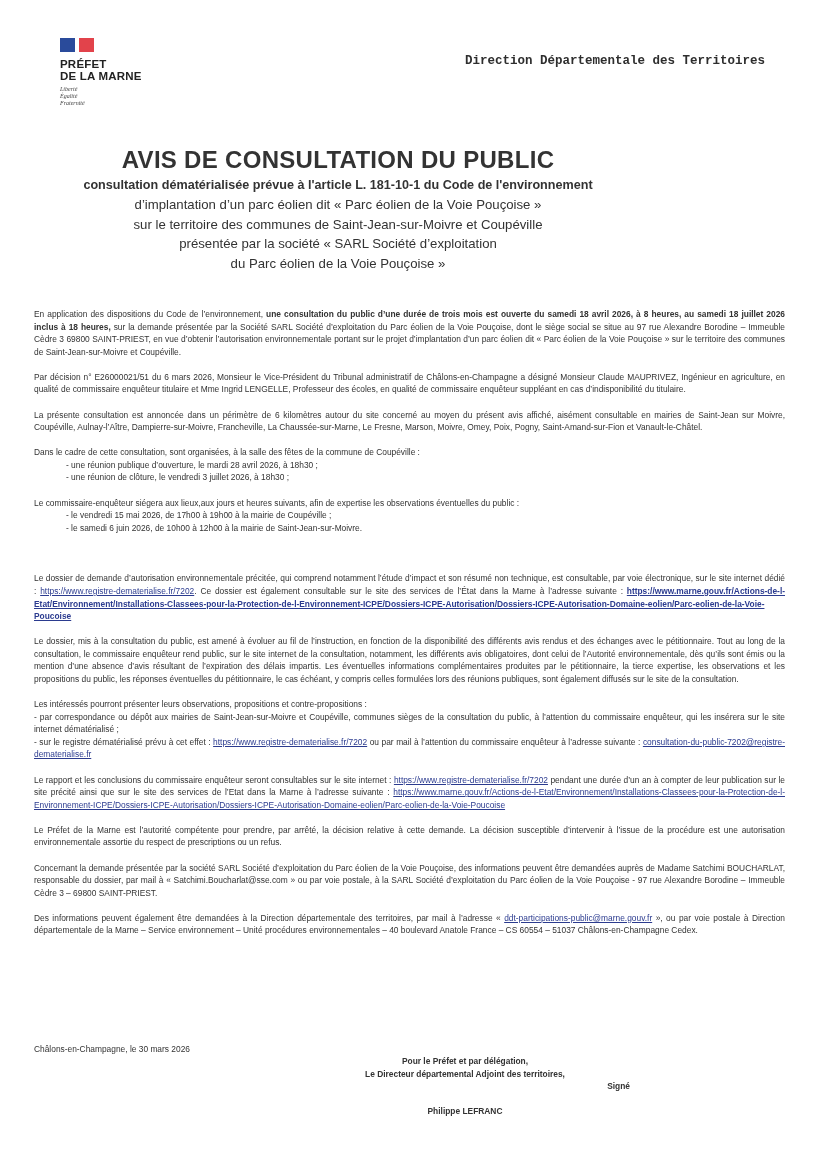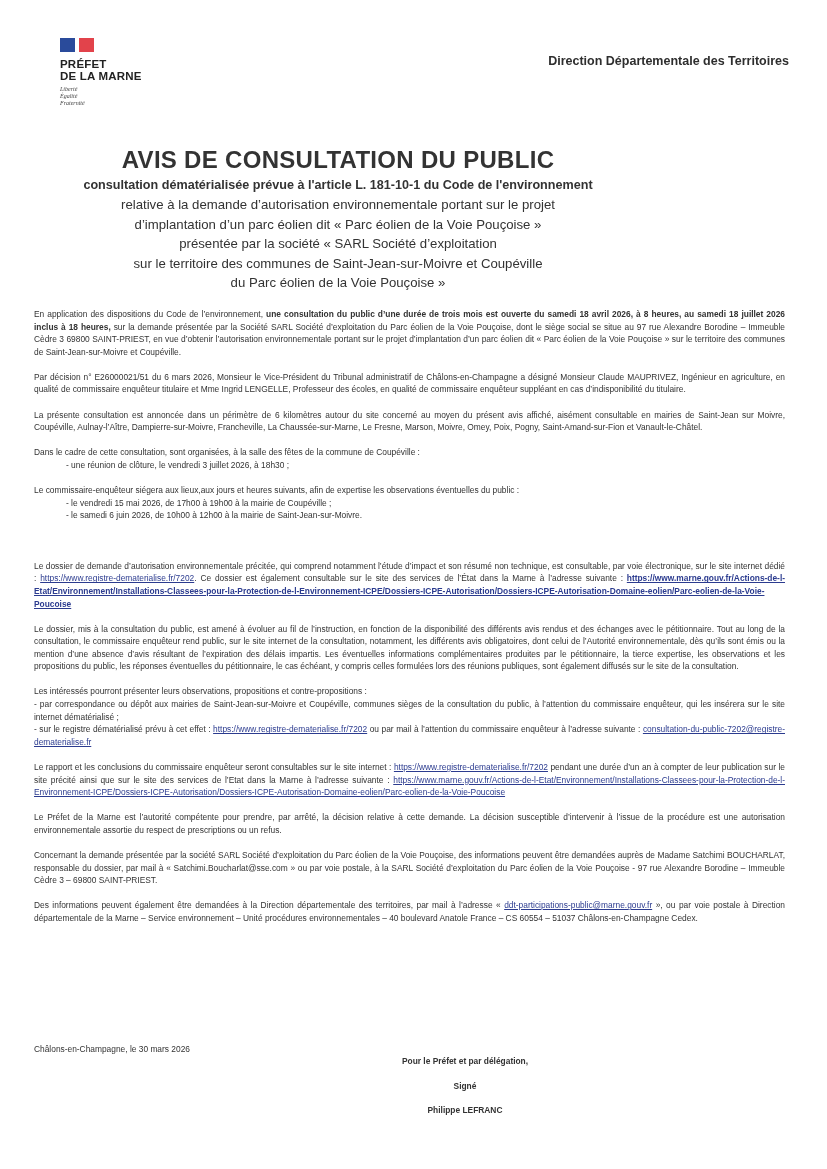--- a/index.html
+++ b/index.html
@@ -7,21 +7,21 @@
     width: 827px; height: 1169px; position: relative; overflow: hidden;
     font-family: "DejaVu Sans", sans-serif; color: #2b2b2b;
   }
   .logo { position: absolute; left: 60px; top: 38px; }
   .flag { display: flex; width: 34px; height: 14px; margin-bottom: 6px; }
   .flag .b { width: 15px; background: #2a4b9b; }
   .flag .w { width: 4px; background: #ffffff; }
   .flag .r { width: 15px; background: #e2434b; }
   .logo-title { font-family: "Liberation Sans", sans-serif; font-weight: bold; font-size: 11.5px; line-height: 12px; color: #222; letter-spacing: 0.2px; }
   .motto { font-family: "Liberation Serif", serif; font-style: italic; font-size: 6px; line-height: 7px; color: #444; margin-top: 4px; }
-  .dept { position: absolute; right: 38px; top: 54px; font-family: Liberation Sans, sans-serif; font-weight: bold; font-size: 12.5px; color: #2e2e2e; }
+  .dept { position: absolute; right: 62px; top: 54px; font-family: Liberation Mono, monospace; font-weight: bold; font-size: 12.5px; color: #2e2e2e; }
   .title-block { position: absolute; left: 0; top: 144px; width: 676px; text-align: center; }
   .main-title { font-family: "Liberation Sans", sans-serif; font-weight: bold; font-size: 24px; color: #333; letter-spacing: 0.3px; line-height: 32px; }
   .sub-bold { font-family: "Liberation Sans", sans-serif; font-weight: bold; font-size: 12.6px; color: #333; line-height: 19px; }
   .sub { font-family: "Liberation Sans", sans-serif; font-size: 13.2px; color: #333; line-height: 19.5px; }
   .body-text {
     position: absolute; left: 34px; width: 751px;
     font-family: "Liberation Sans", sans-serif; font-size: 8.4px; line-height: 12.6px; color: #333;
     text-align: justify;
   }
   .body-text p { margin: 0 0 12.5px 0; }
@@ -47,36 +47,36 @@
     <div>Égalité</div>
     <div>Fraternité</div>
   </div>
 </div>
 
 <div class="dept">Direction Départementale des Territoires</div>
 
 <div class="title-block">
   <div class="main-title">AVIS DE CONSULTATION DU PUBLIC</div>
   <div class="sub-bold">consultation dématérialisée prévue à l'article L. 181-10-1 du Code de l'environnement</div>
-  <div class="sub">relative à la demande d’autorisation environnementale portant sur le projet</div>
   <div class="sub">d’implantation d’un parc éolien dit « Parc éolien de la Voie Pouçoise »</div>
+  <div class="sub">sur le territoire des communes de Saint-Jean-sur-Moivre et Coupéville</div>
   <div class="sub">présentée par la société « SARL Société d’exploitation</div>
-  <div class="sub">sur le territoire des communes de Saint-Jean-sur-Moivre et Coupéville</div>
   <div class="sub">du Parc éolien de la Voie Pouçoise »</div>
 </div>
 
 <div class="body-text" style="top:308px;">
   <p><span>En application des dispositions du Code de l’environnement, </span><b>une consultation du public d’une durée de trois mois est ouverte du samedi 18 avril 2026, à 8 heures, au samedi 18 juillet 2026 inclus à 18 heures,</b><span> sur la demande présentée par la Société SARL Société d’exploitation du Parc éolien de la Voie Pouçoise, dont le siège social se situe au 97 rue Alexandre Borodine – Immeuble Cèdre 3   69800 SAINT-PRIEST, en vue d’obtenir l’autorisation environnementale  portant sur le projet d’implantation d’un parc éolien dit « Parc éolien de la Voie Pouçoise » sur le territoire des communes de Saint-Jean-sur-Moivre et Coupéville.</span></p>
 
   <p>Par décision n° E26000021/51 du 6 mars 2026, Monsieur le Vice-Président du Tribunal administratif de Châlons-en-Champagne a désigné Monsieur Claude MAUPRIVEZ, Ingénieur en agriculture, en qualité de commissaire enquêteur titulaire et Mme Ingrid LENGELLE, Professeur des écoles, en qualité de commissaire enquêteur suppléant en cas d’indisponibilité du titulaire.</p>
 
   <p>La présente consultation est annoncée dans un périmètre de 6 kilomètres autour du site concerné au moyen du présent avis affiché, aisément consultable en mairies de Saint-Jean sur Moivre, Coupéville, Aulnay-l’Aître, Dampierre-sur-Moivre, Francheville, La Chaussée-sur-Marne, Le Fresne, Marson, Moivre, Omey, Poix, Pogny, Saint-Amand-sur-Fion et Vanault-le-Châtel.</p>
 
   <p>
     <span>Dans le cadre de cette consultation, sont organisées, à la salle des fêtes de la commune de Coupéville :</span>
+    <span class="ind">- une réunion publique d’ouverture, le  mardi 28 avril 2026, à 18h30 ;</span>
     <span class="ind">- une réunion de clôture, le  vendredi 3 juillet 2026, à 18h30 ;</span>
   </p>
 
   <p style="margin-bottom:38px;">
     <span>Le commissaire-enquêteur siégera aux lieux,aux jours et heures suivants, afin de expertise les observations éventuelles du public :</span>
     <span class="ind">- le vendredi 15 mai 2026, de 17h00 à 19h00 à la mairie de Coupéville ;</span>
     <span class="ind">- le samedi 6 juin 2026, de 10h00 à 12h00 à la mairie de Saint-Jean-sur-Moivre.</span>
   </p>
 
   <p><span>Le dossier de demande d’autorisation environnementale précitée, qui comprend notamment l’étude d’impact et son résumé non technique, est consultable, par voie électronique, sur le site internet dédié : </span><a>https://www.registre-dematerialise.fr/7202</a><span>. Ce dossier est également consultable sur le site des services de l’État dans la Marne à l’adresse suivante : </span><a style="font-weight:bold;">https://www.marne.gouv.fr/Actions-de-l-Etat/Environnement/Installations-Classees-pour-la-Protection-de-l-Environnement-ICPE/Dossiers-ICPE-Autorisation/Dossiers-ICPE-Autorisation-Domaine-eolien/Parc-eolien-de-la-Voie-Poucoise</a></p>
@@ -95,15 +95,16 @@
 
   <p>Concernant la demande présentée par la société SARL Société d’exploitation du Parc éolien de la Voie Pouçoise, des informations peuvent être demandées auprès de Madame Satchimi BOUCHARLAT, responsable du dossier, par mail à « Satchimi.Boucharlat@sse.com » ou par voie postale, à la SARL Société d’exploitation du Parc éolien de la Voie Pouçoise -  97 rue Alexandre Borodine – Immeuble Cèdre 3 – 69800 SAINT-PRIEST.</p>
 
   <p><span>Des informations peuvent également être demandées à la Direction départementale des territoires, par mail à l’adresse « </span><a>ddt-participations-public@marne.gouv.fr</a><span> », ou par voie postale à Direction départementale de la Marne – Service environnement – Unité procédures environnementales – 40 boulevard Anatole France – CS 60554 – 51037 Châlons-en-Champagne Cedex.</span></p>
 </div>
 
 <div class="city-date">Châlons-en-Champagne, le 30 mars 2026</div>
 
 <div class="sig" style="top:1055px;">
   <div>Pour le Préfet et par délégation,</div>
-  <div style="margin-top:12px;">Signé</div>
+  <div>Le Directeur départemental Adjoint des territoires,</div>
+  <div style="margin-top:0;text-align:right;">Signé</div>
   <div style="margin-top:12px;">Philippe LEFRANC</div>
 </div>
 
 </body></html>

